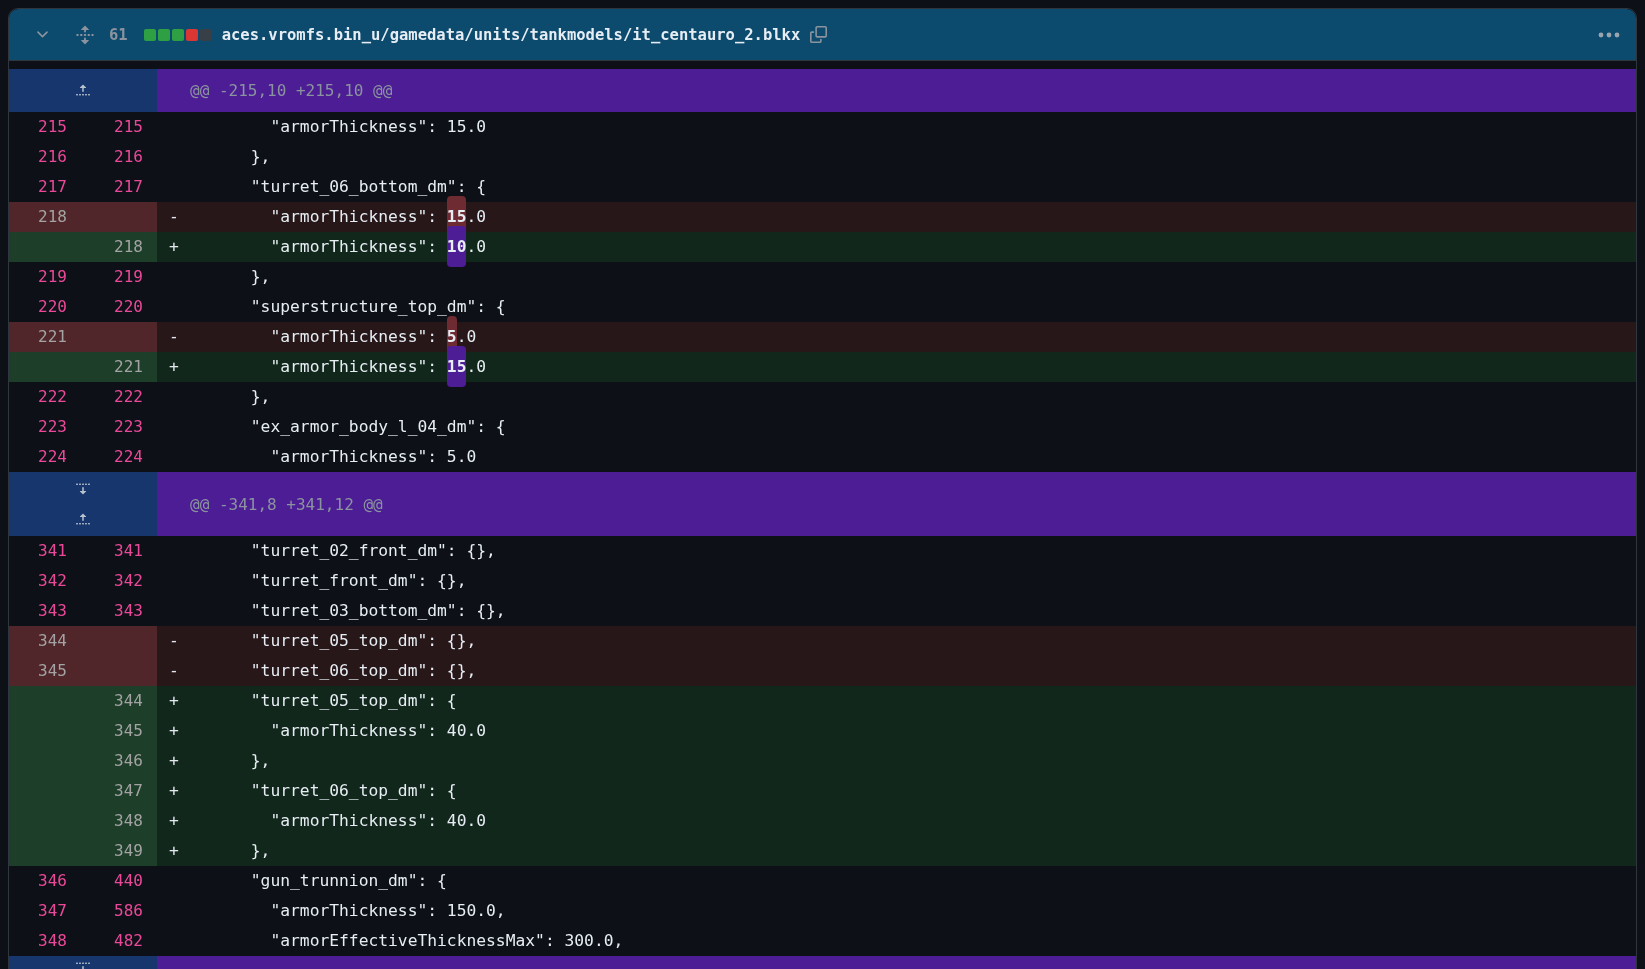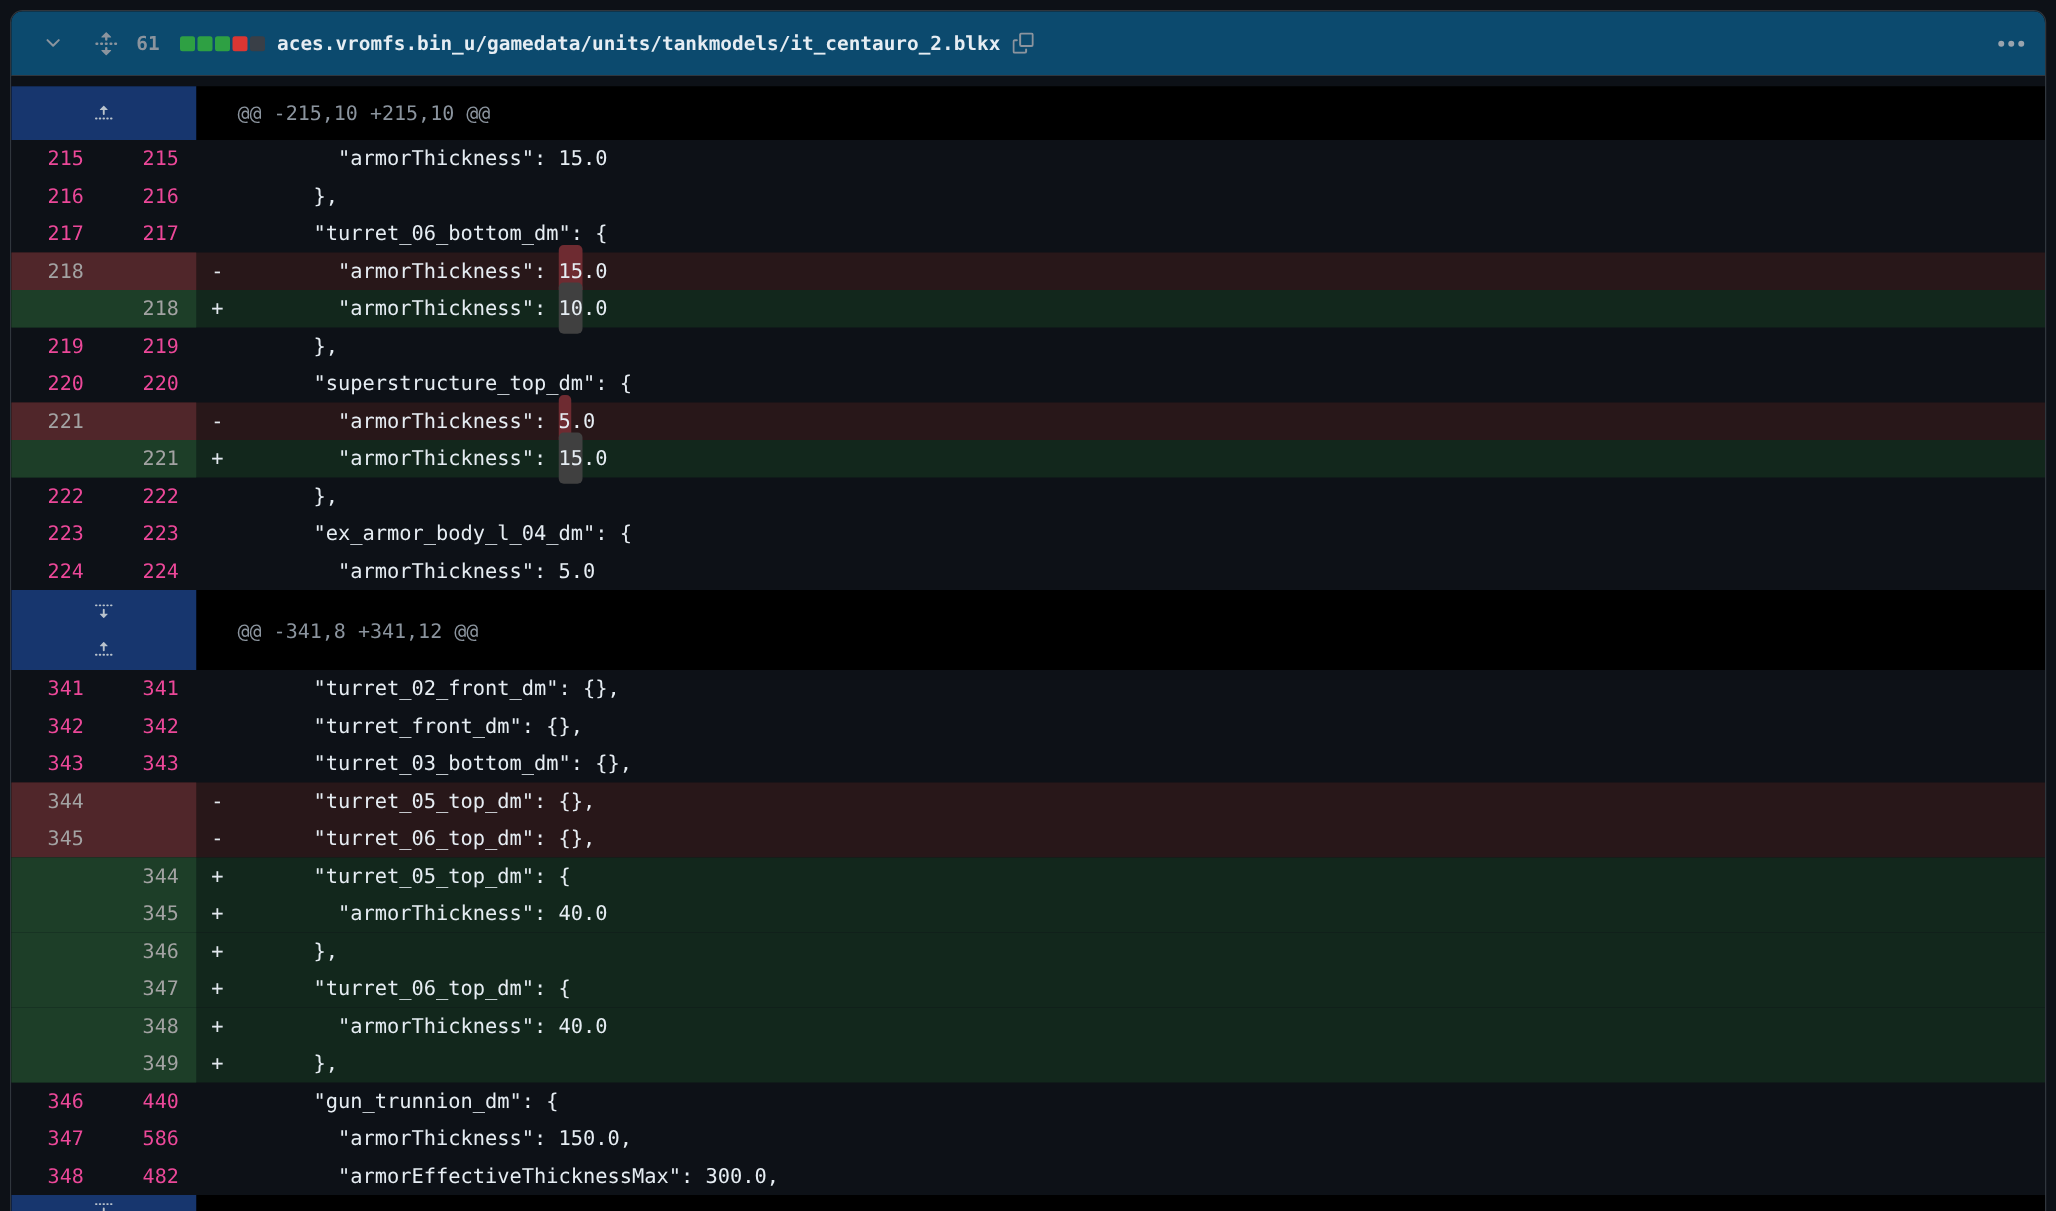--- a/index.html
+++ b/index.html
@@ -16,21 +16,21 @@
   .squares{margin-left:16px;display:flex;gap:2px;}
   .sq{width:12px;height:12px;border-radius:2px;}
   .sq-addition{background:#2ea043;}
   .sq-deletion{background:#da3633;}
   .sq-neutral{background:#393f47;}
   .file-path{margin-left:10px;font:600 15.5px "DejaVu Sans Mono",monospace;color:#e6edf3;white-space:pre;}
   .copy-btn{margin-left:9px;width:18px;height:18px;}
   .kebab-btn{margin-left:auto;margin-right:14px;width:26px;height:20px;}
   
   .diff-body{padding-top:8px;background:#0d1117;}
-  .hunk-band{position:relative;background:#000000;}
+  .hunk-band{position:relative;background:#4c1d95;}
   .hunk-band.h1{height:43px;}
   .hunk-band.h2{height:64px;}
   .hunk-band.hbottom{height:60px;}
   .expander-col{position:absolute;left:0;top:0;bottom:0;width:148px;display:flex;flex-direction:column;}
   .expander-btn{flex:1;background:#17366e;border:none;margin:0;padding:0;display:flex;align-items:center;justify-content:center;cursor:pointer;}
   .hbottom .expander-btn{align-items:flex-start;padding-top:3px;}
   .hunk-text{position:absolute;left:181px;top:0;bottom:0;display:flex;align-items:center;
              font:16px "DejaVu Sans Mono",monospace;color:#8b949e;white-space:pre;}
   
   .row{position:relative;height:30px;}
@@ -40,23 +40,23 @@
   .row.add .gutter{background:#1d3e28;}
   .row.del .gutter{background:#50262a;}
   .num{position:absolute;top:0;height:30px;font:16px/30px "DejaVu Sans Mono",monospace;color:#ec4899;
        text-align:right;cursor:pointer;}
   .num.n1{left:0;width:58px;}
   .num.n2{left:62px;width:72px;}
   .row.add .num,.row.del .num{color:#a3a3a3;}
   .code{position:absolute;left:148px;right:0;top:0;height:30px;white-space:pre;
         font:16.3px/30px "DejaVu Sans Mono",monospace;color:#e6edf3;padding-left:35px;}
   .marker{position:absolute;left:12px;top:0;width:20px;color:#e2e8ee;}
-  .hl{border-radius:4px;padding:11px 0;}
+  .hl{border-radius:4px;padding:11px 0;font-weight:bold;}
   .hl-del{background:#6e2b31;}
-  .hl-add{background:#404040;}
+  .hl-add{background:#4c1d95;}
 </style>
 </head>
 <body>
 
 <div class="card">
   <div class="file-header">
     <button class="icon-btn chevron-btn">
       <svg width="17" height="17" viewBox="0 0 16 16" fill="#8b949e">
           <path d="M12.78 5.22a.749.749 0 0 1 0 1.06l-4.25 4.25a.749.749 0 0 1-1.06 0L3.22 6.28a.749.749 0 1 1 1.06-1.06L8 8.939l3.72-3.72a.749.749 0 0 1 1.06 0Z"></path>
         </svg>

